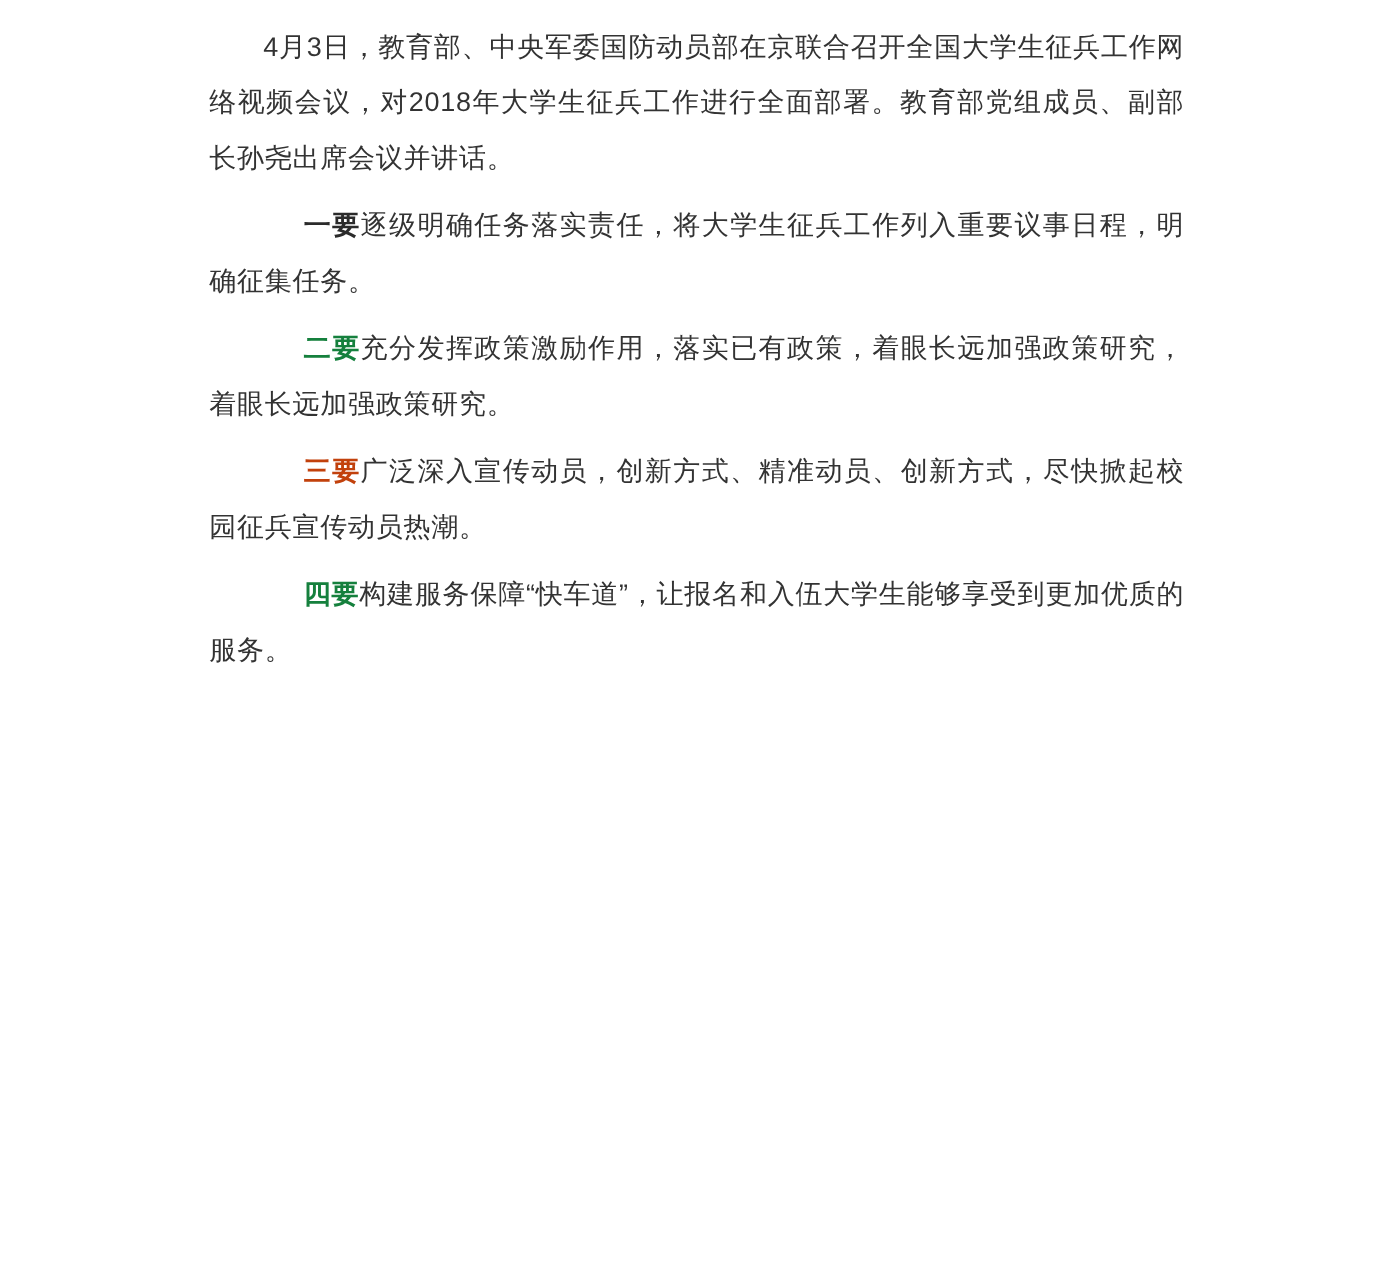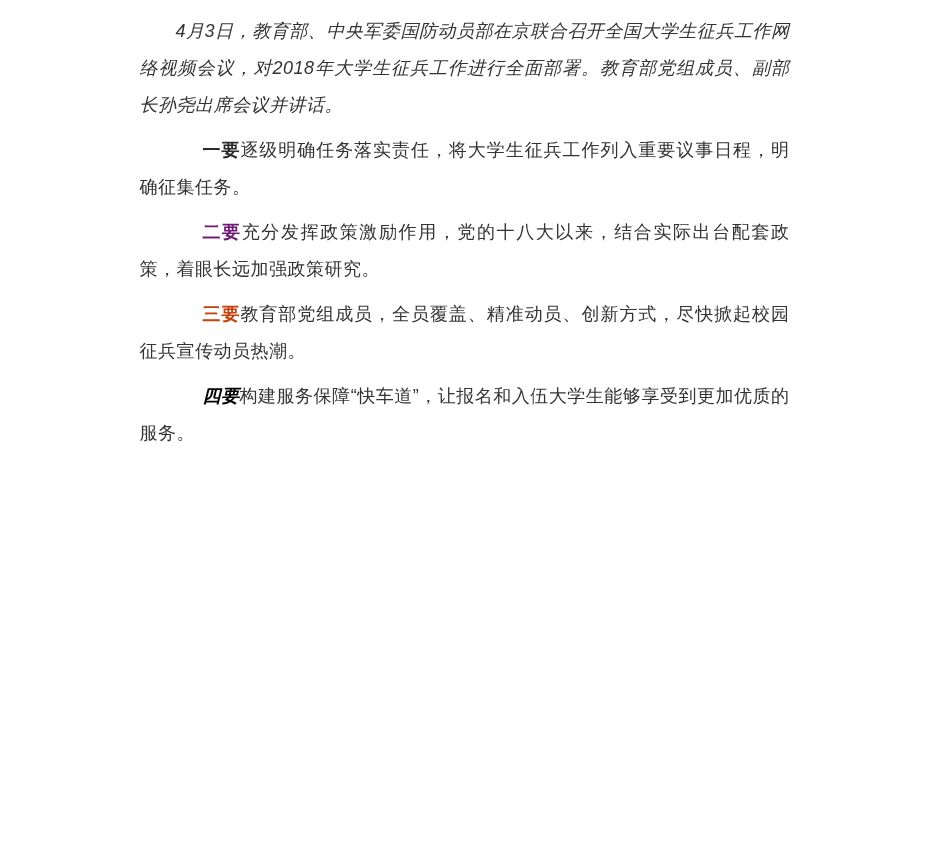--- a/index.html
+++ b/index.html
@@ -19,27 +19,27 @@
     margin: 0 auto;
     padding-top: 13px;
     font-size: 18px;
     line-height: 37px;
     text-align: justify;
     letter-spacing: 0.5px;
   }
   .page p {
     margin: 0 0 8px 0;
   }
-  .page p.indent-normal { text-indent: 2em; font-style: italic; }
+  .page p.indent-normal { text-indent: 2em; }
   .page p.indent-deep   { text-indent: 3.5em; }
   .page b { font-weight: bold; }
 </style>
 </head>
 <body style="background: rgb(255, 255, 255);">
 
 <div class="page" id="article-body" style="color: rgb(51, 51, 51);">
 
 <p class="indent-normal"><span>4月3日，教育部、中央军委国防动员部在京联合召开全国大学生征兵工作网络视频会议，对2018年大学生征兵工作进行全面部署。教育部党组成员、副部长孙尧出席会议并讲话。</span></p>
     <p class="indent-deep"><b style="color: rgb(43, 43, 43);">一要</b><span>逐级明确任务落实责任，将大学生征兵工作列入重要议事日程，明确征集任务。</span></p>
-    <p class="indent-deep"><b style="color: #701a75;">二要</b><span>充分发挥政策激励作用，党的十八大以来，结合实际出台配套政策，着眼长远加强政策研究。</span></p>
-    <p class="indent-deep"><b style="color: #c2410c;">三要</b><span>教育部党组成员，全员覆盖、精准动员、创新方式，尽快掀起校园征兵宣传动员热潮。</span></p>
-    <p class="indent-deep"><b style="color: #000000; font-style: italic;">四要</b><span>构建服务保障“快车道”，让报名和入伍大学生能够享受到更加优质的服务。</span></p>
+    <p class="indent-deep"><b style="color: #15803d;">二要</b><span>充分发挥政策激励作用，落实已有政策，着眼长远加强政策研究，着眼长远加强政策研究。</span></p>
+    <p class="indent-deep"><b style="color: #c2410c;">三要</b><span>广泛深入宣传动员，创新方式、精准动员、创新方式，尽快掀起校园征兵宣传动员热潮。</span></p>
+    <p class="indent-deep"><b style="color: #15803d;">四要</b><span>构建服务保障“快车道”，让报名和入伍大学生能够享受到更加优质的服务。</span></p>
   </div>
 
 </body></html>

